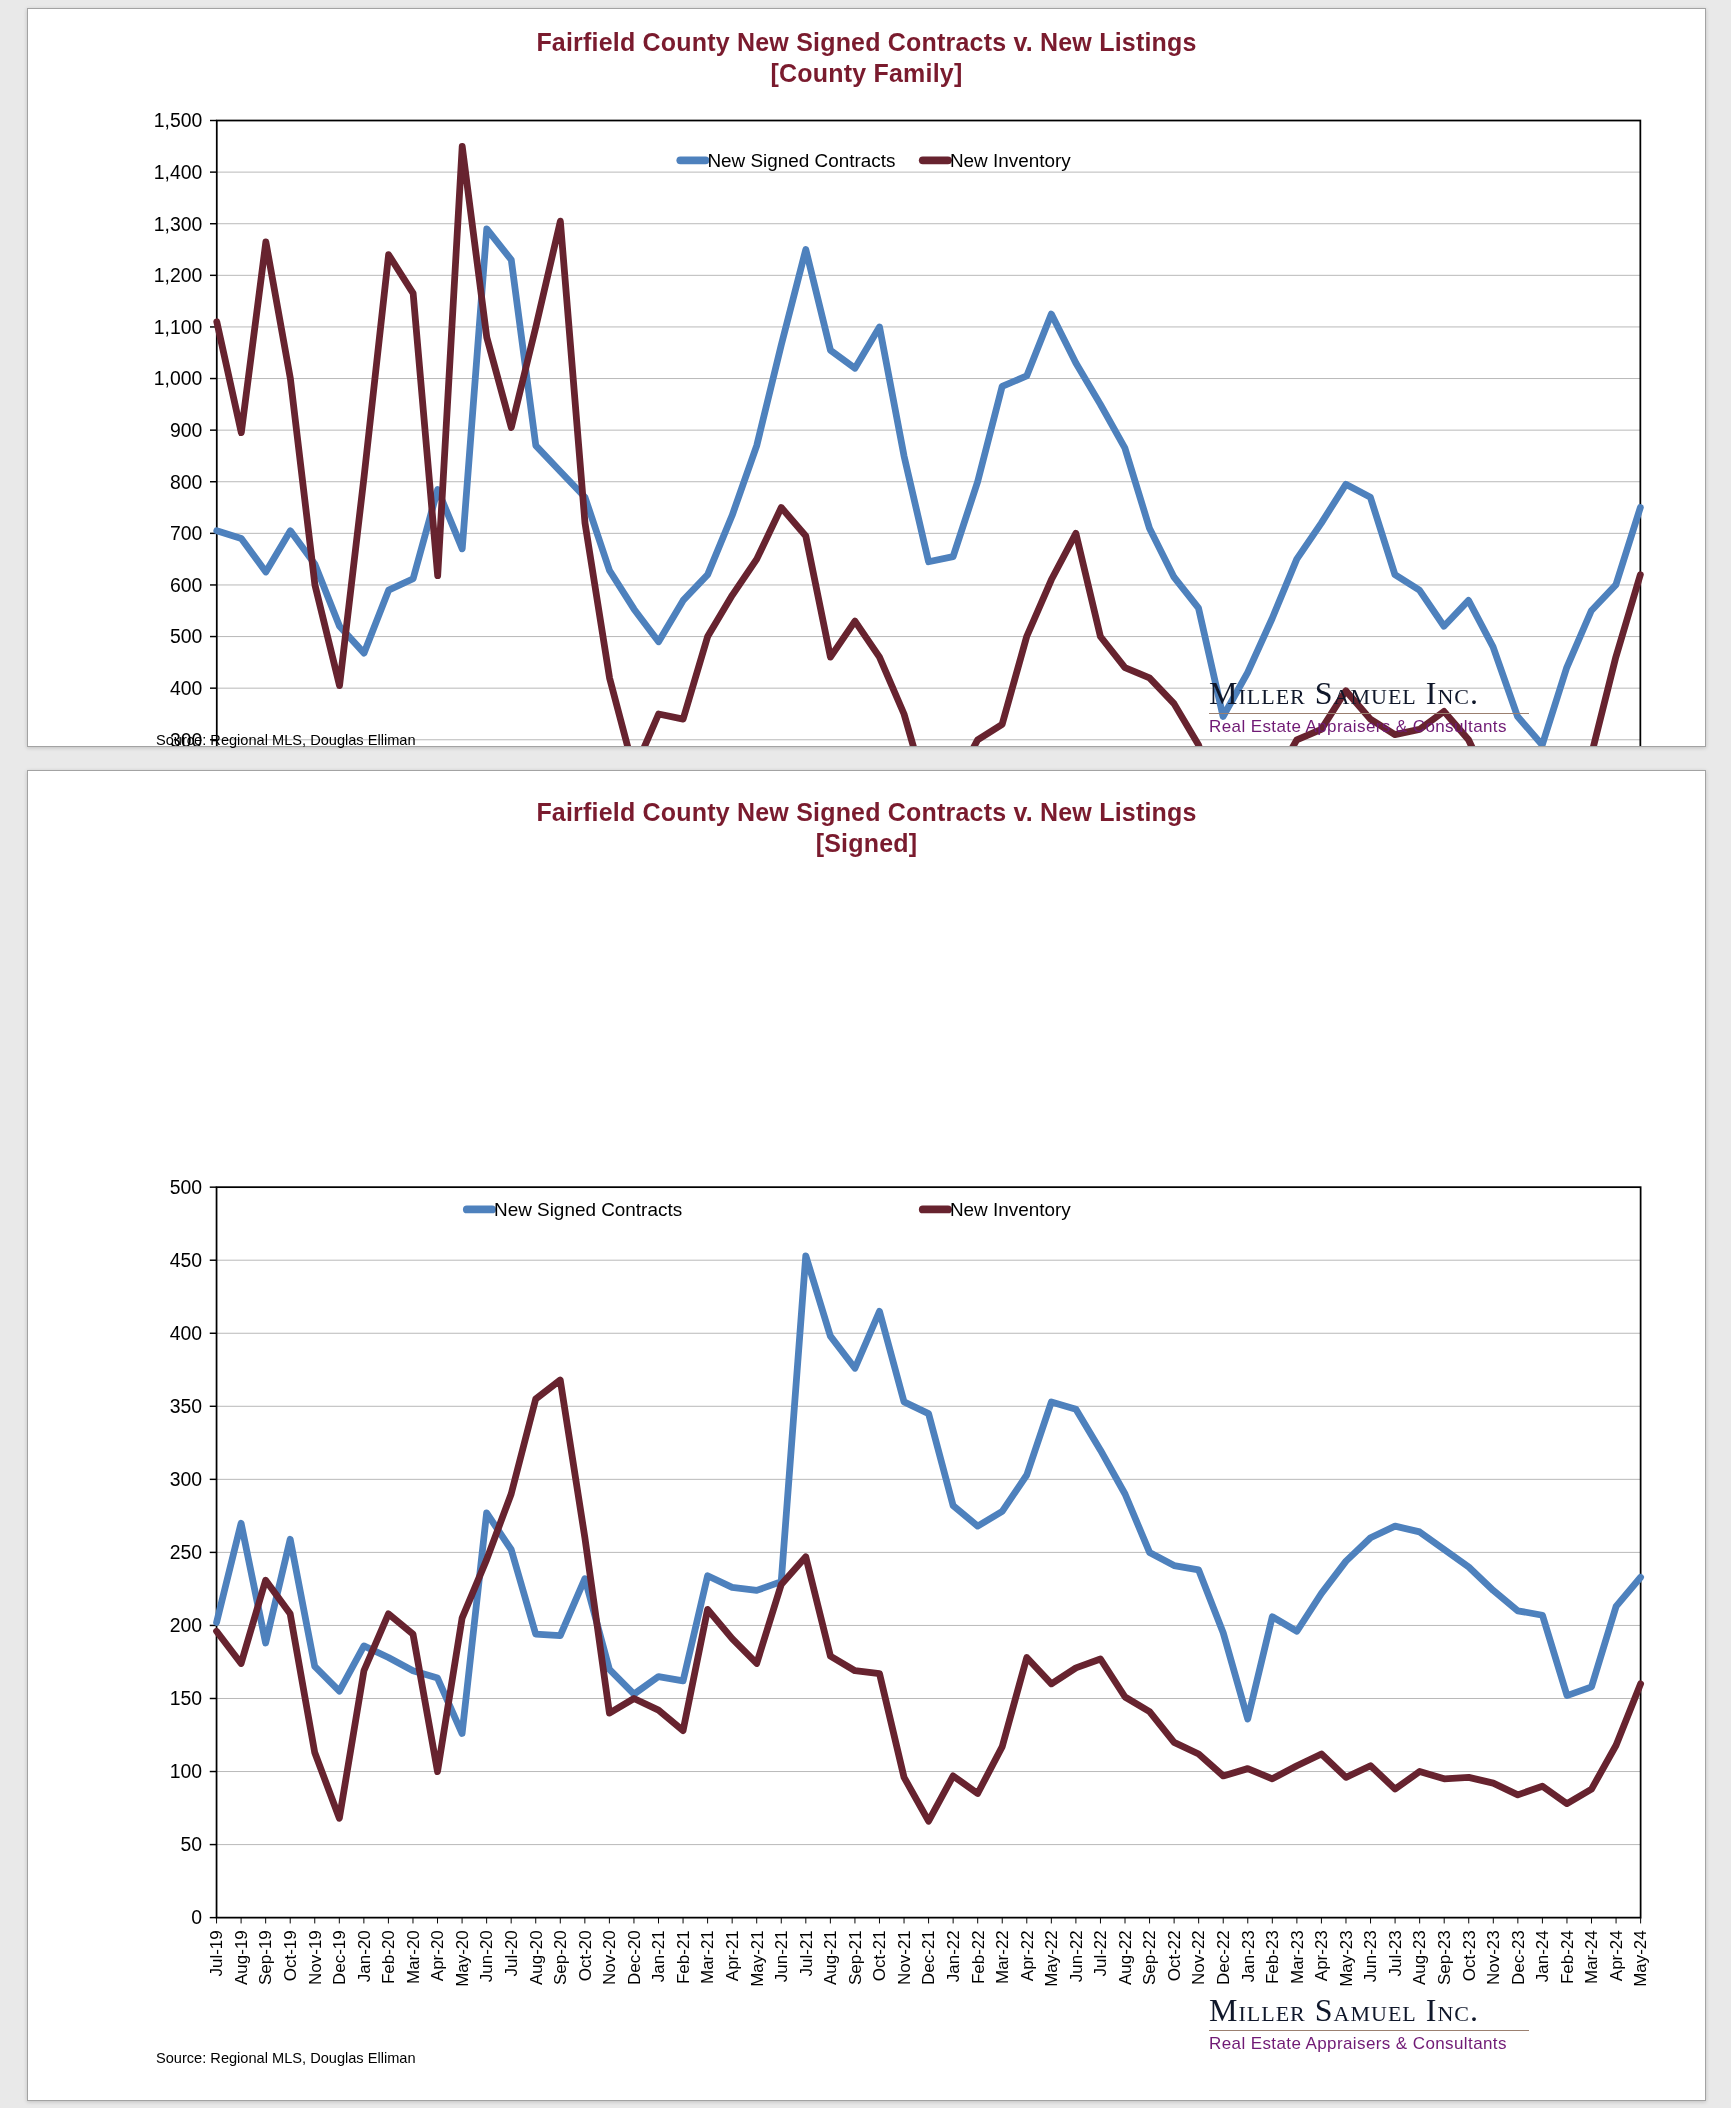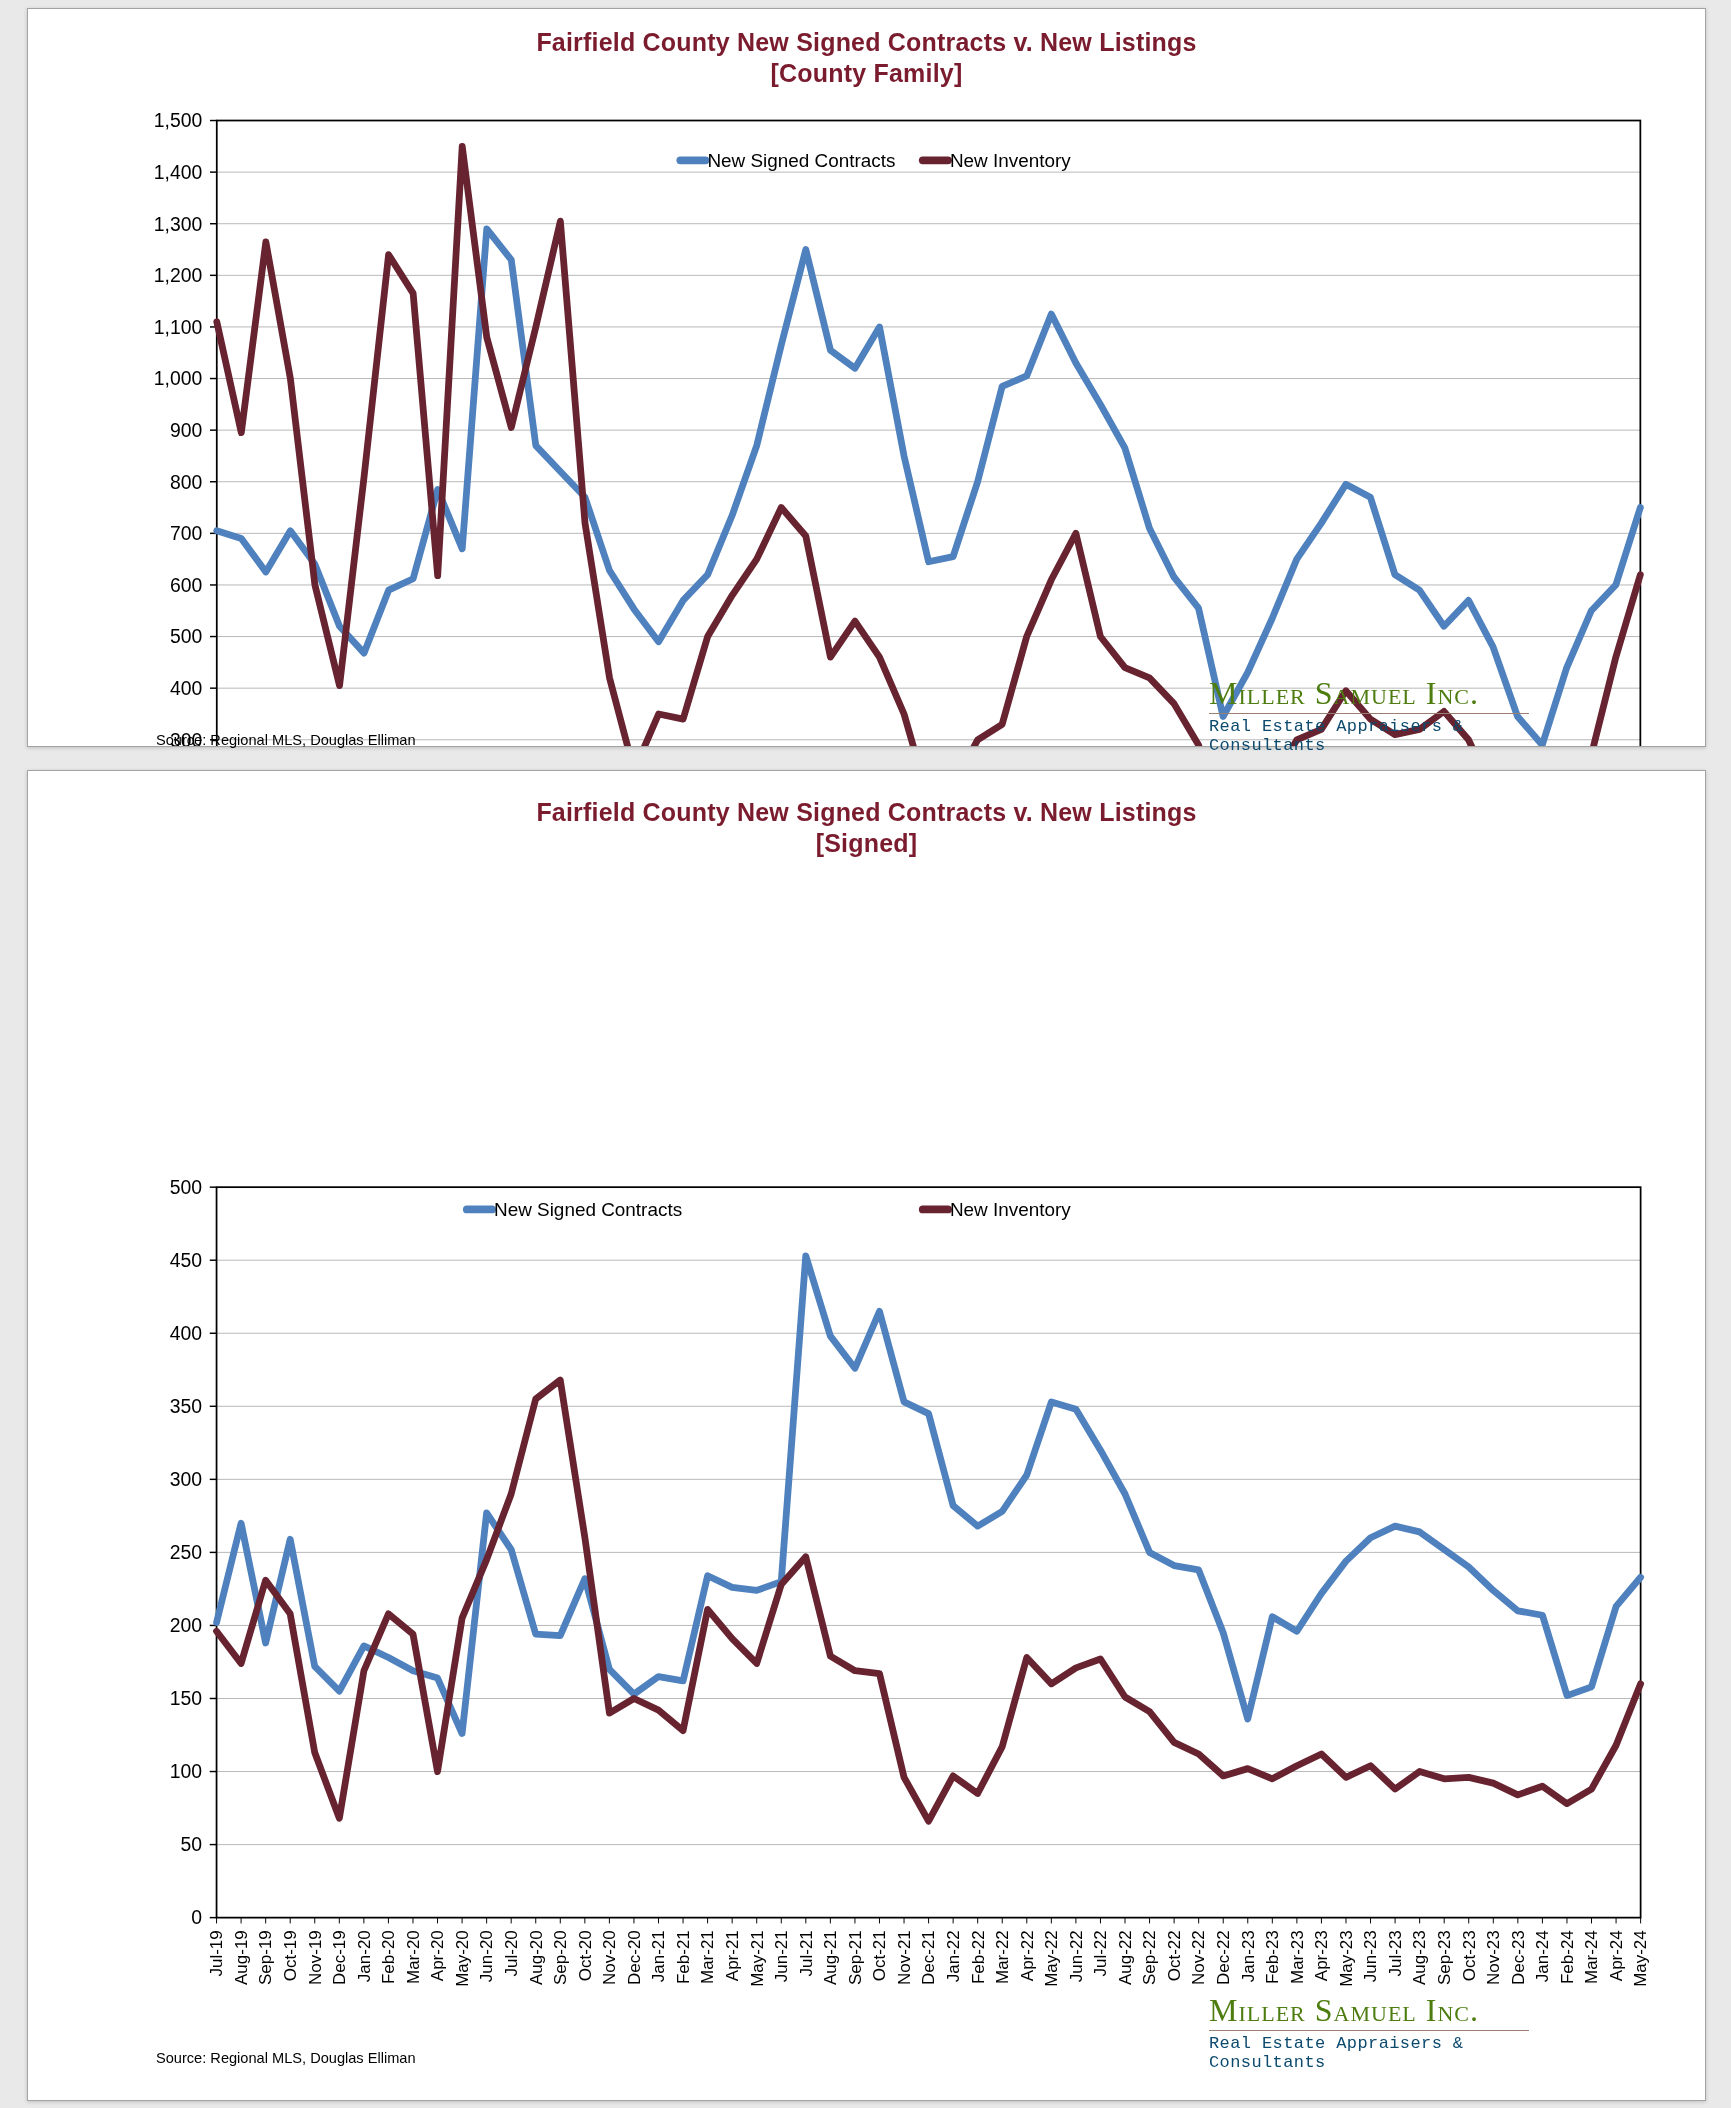--- a/index.html
+++ b/index.html
@@ -8,22 +8,22 @@
   .card{position:absolute;left:27px;width:1677px;background:#ffffff;border:1px solid #a3a3a3;
         box-shadow:0 1px 3.9px rgba(0,0,0,.18);}
   #card-sf{top:7.8px;height:737px;}
   #card-condo{top:770px;height:1329px;}
   .chart-title{position:absolute;left:0;width:100%;text-align:center;font-weight:bold;
         font-size:25px;color:#7a1b2e;letter-spacing:0.2px;}
   .chart-svg{position:absolute;left:0;top:0;}
   .footer-src{position:absolute;left:128px;font-size:14.6px;color:#000;white-space:pre-wrap;line-height:21.3px;}
   .logo-box{position:absolute;left:1181px;width:320px;}
   .logo-name{font-family:"Liberation Serif",serif;font-variant:small-caps;font-size:32px;
-        color:#4d7c0f;letter-spacing:1px;border-bottom:1.5px solid #9b8070;padding-bottom:1px;}
-  .logo-tag{font-family:Liberation Mono, monospace;font-size:17px;color:#0c4a6e;
+        color:#0f172a;letter-spacing:1px;border-bottom:1.5px solid #9b8070;padding-bottom:1px;}
+  .logo-tag{font-family:Liberation Sans, sans-serif;font-size:17px;color:#701a75;
         letter-spacing:0.4px;padding-top:2.9px;}
 </style>
 </head>
 <body>
 
 <div id="stage">
 
   <div class="card" id="card-sf">
     <div class="chart-title" style="top:19.4px;">Fairfield County New Signed Contracts v. New Listings</div>
     <div class="chart-title" style="top:50px;">[County Family]</div>

